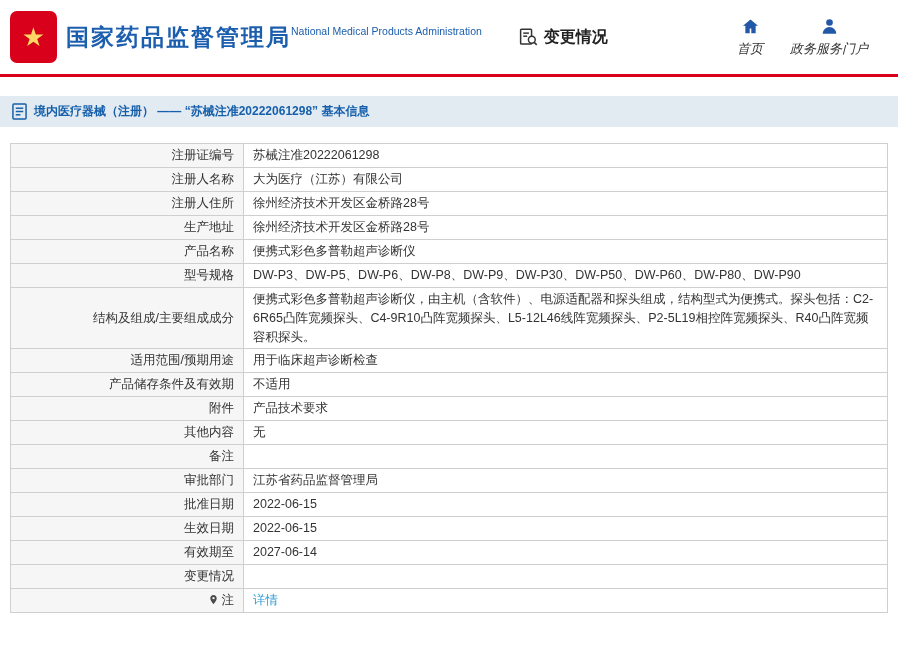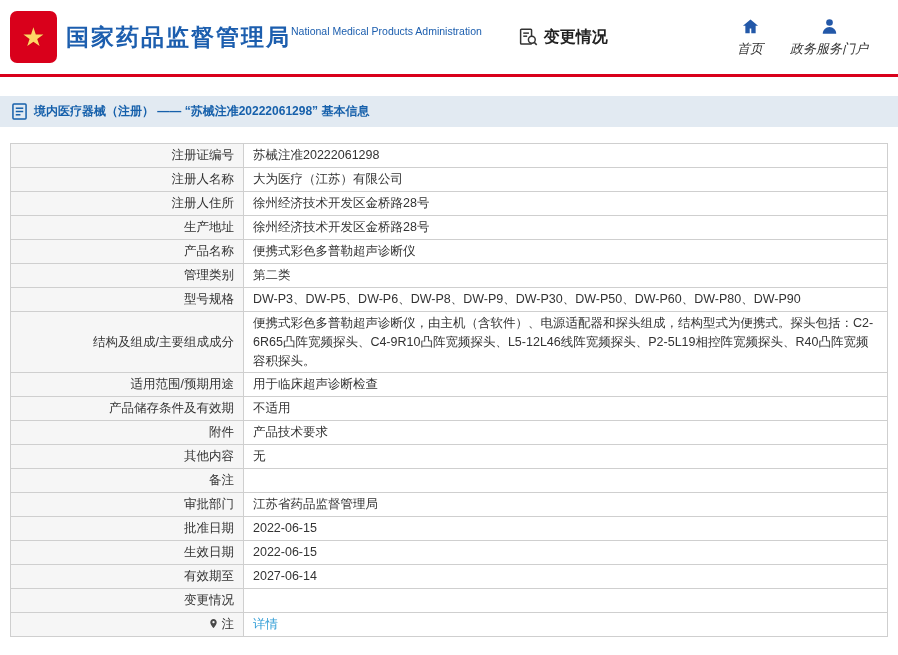--- a/index.html
+++ b/index.html
@@ -119,24 +119,20 @@
         </tr>
         <tr>
           <td class="label-cell"><span>生产地址</span></td>
           <td class="value-cell">徐州经济技术开发区金桥路28号</td>
         </tr>
         <tr>
           <td class="label-cell"><span>产品名称</span></td>
           <td class="value-cell">便携式彩色多普勒超声诊断仪</td>
         </tr>
         <tr>
-          <td class="label-cell"><span>管理类别</span></td>
-          <td class="value-cell">第二类</td>
-        </tr>
-        <tr>
           <td class="label-cell"><span>型号规格</span></td>
           <td class="value-cell">DW-P3、DW-P5、DW-P6、DW-P8、DW-P9、DW-P30、DW-P50、DW-P60、DW-P80、DW-P90</td>
         </tr>
         <tr>
           <td class="label-cell"><span>结构及组成/主要组成成分</span></td>
           <td class="value-cell">便携式彩色多普勒超声诊断仪，由主机（含软件）、电源适配器和探头组成，结构型式为便携式。探头包括：C2-6R65凸阵宽频探头、C4-9R10凸阵宽频探头、L5-12L46线阵宽频探头、P2-5L19相控阵宽频探头、R40凸阵宽频容积探头。</td>
         </tr>
         <tr>
           <td class="label-cell"><span>适用范围/预期用途</span></td>
           <td class="value-cell">用于临床超声诊断检查</td>

